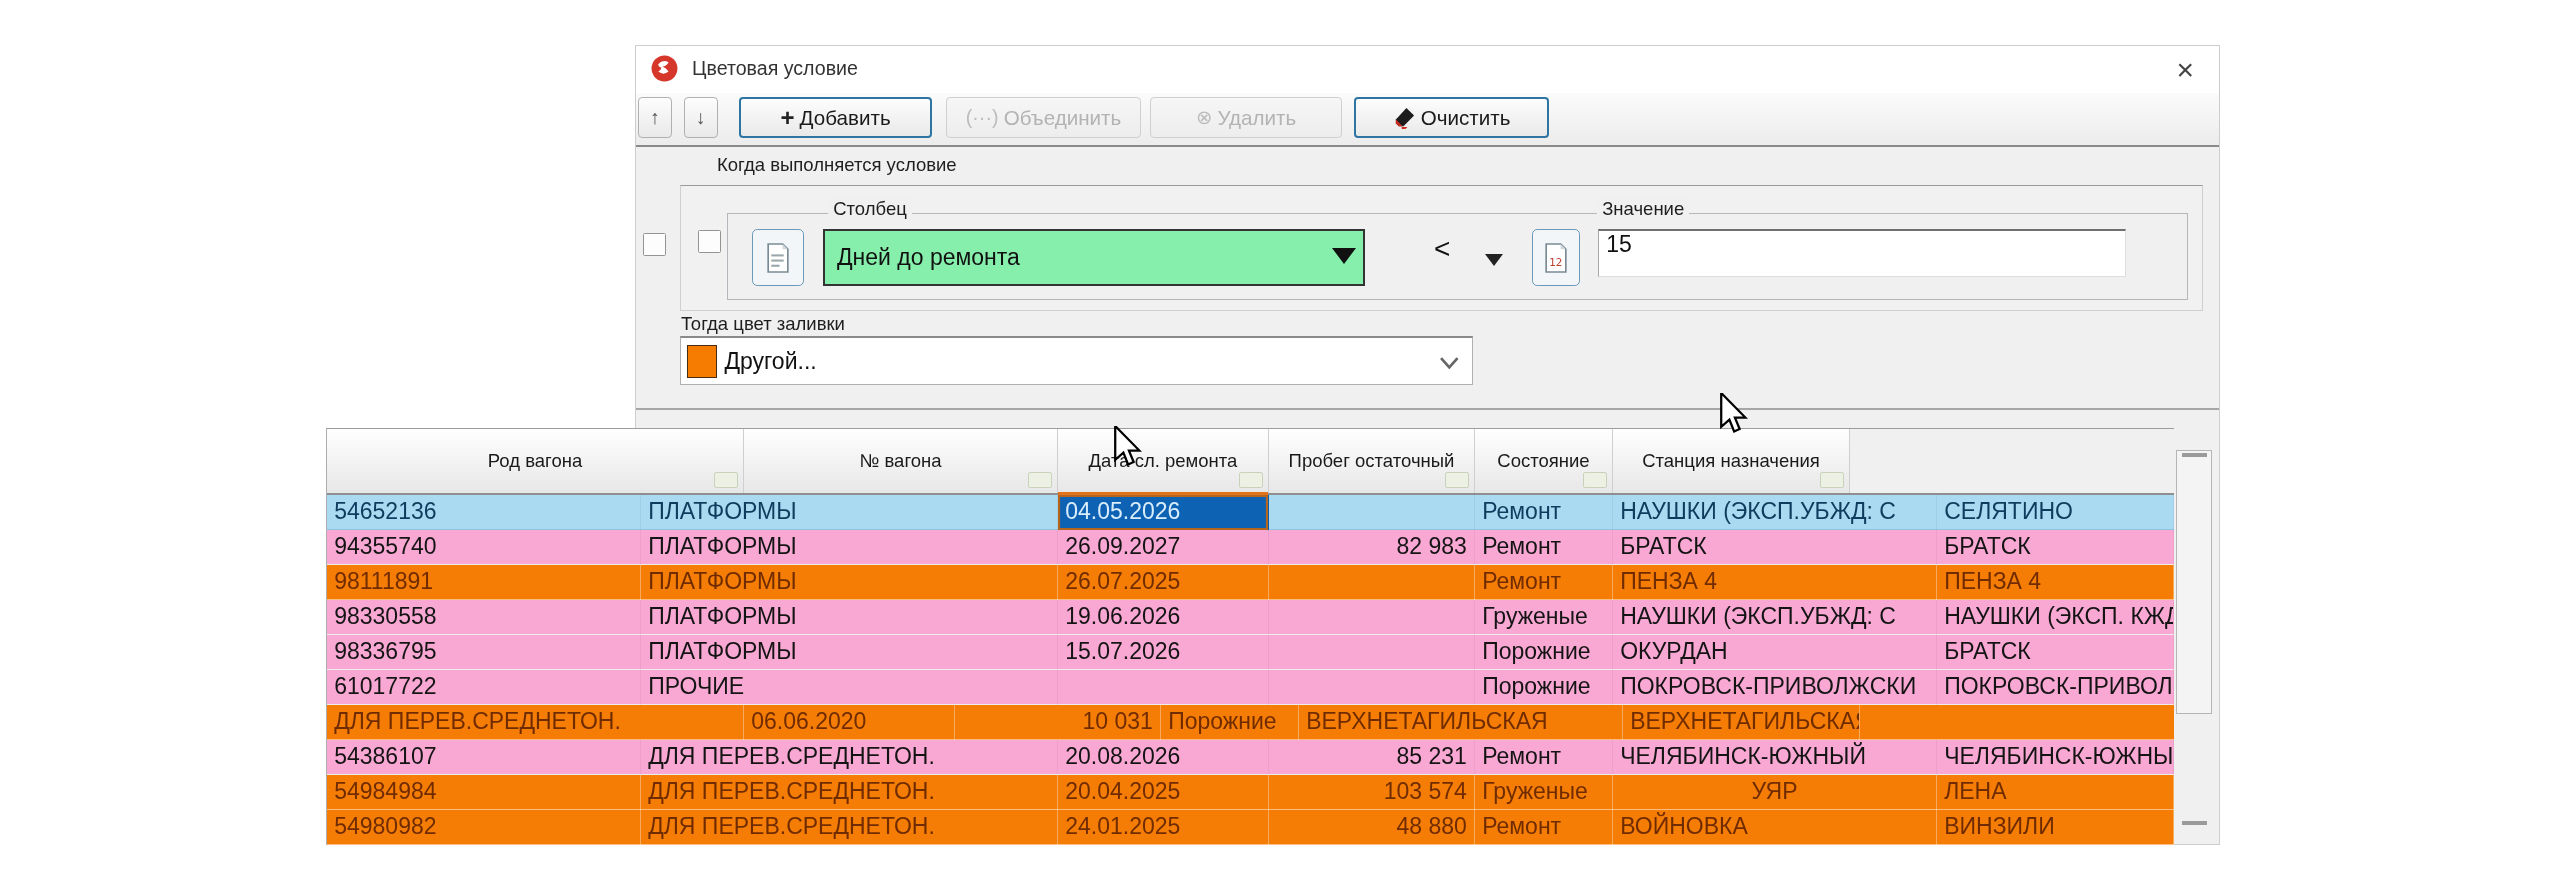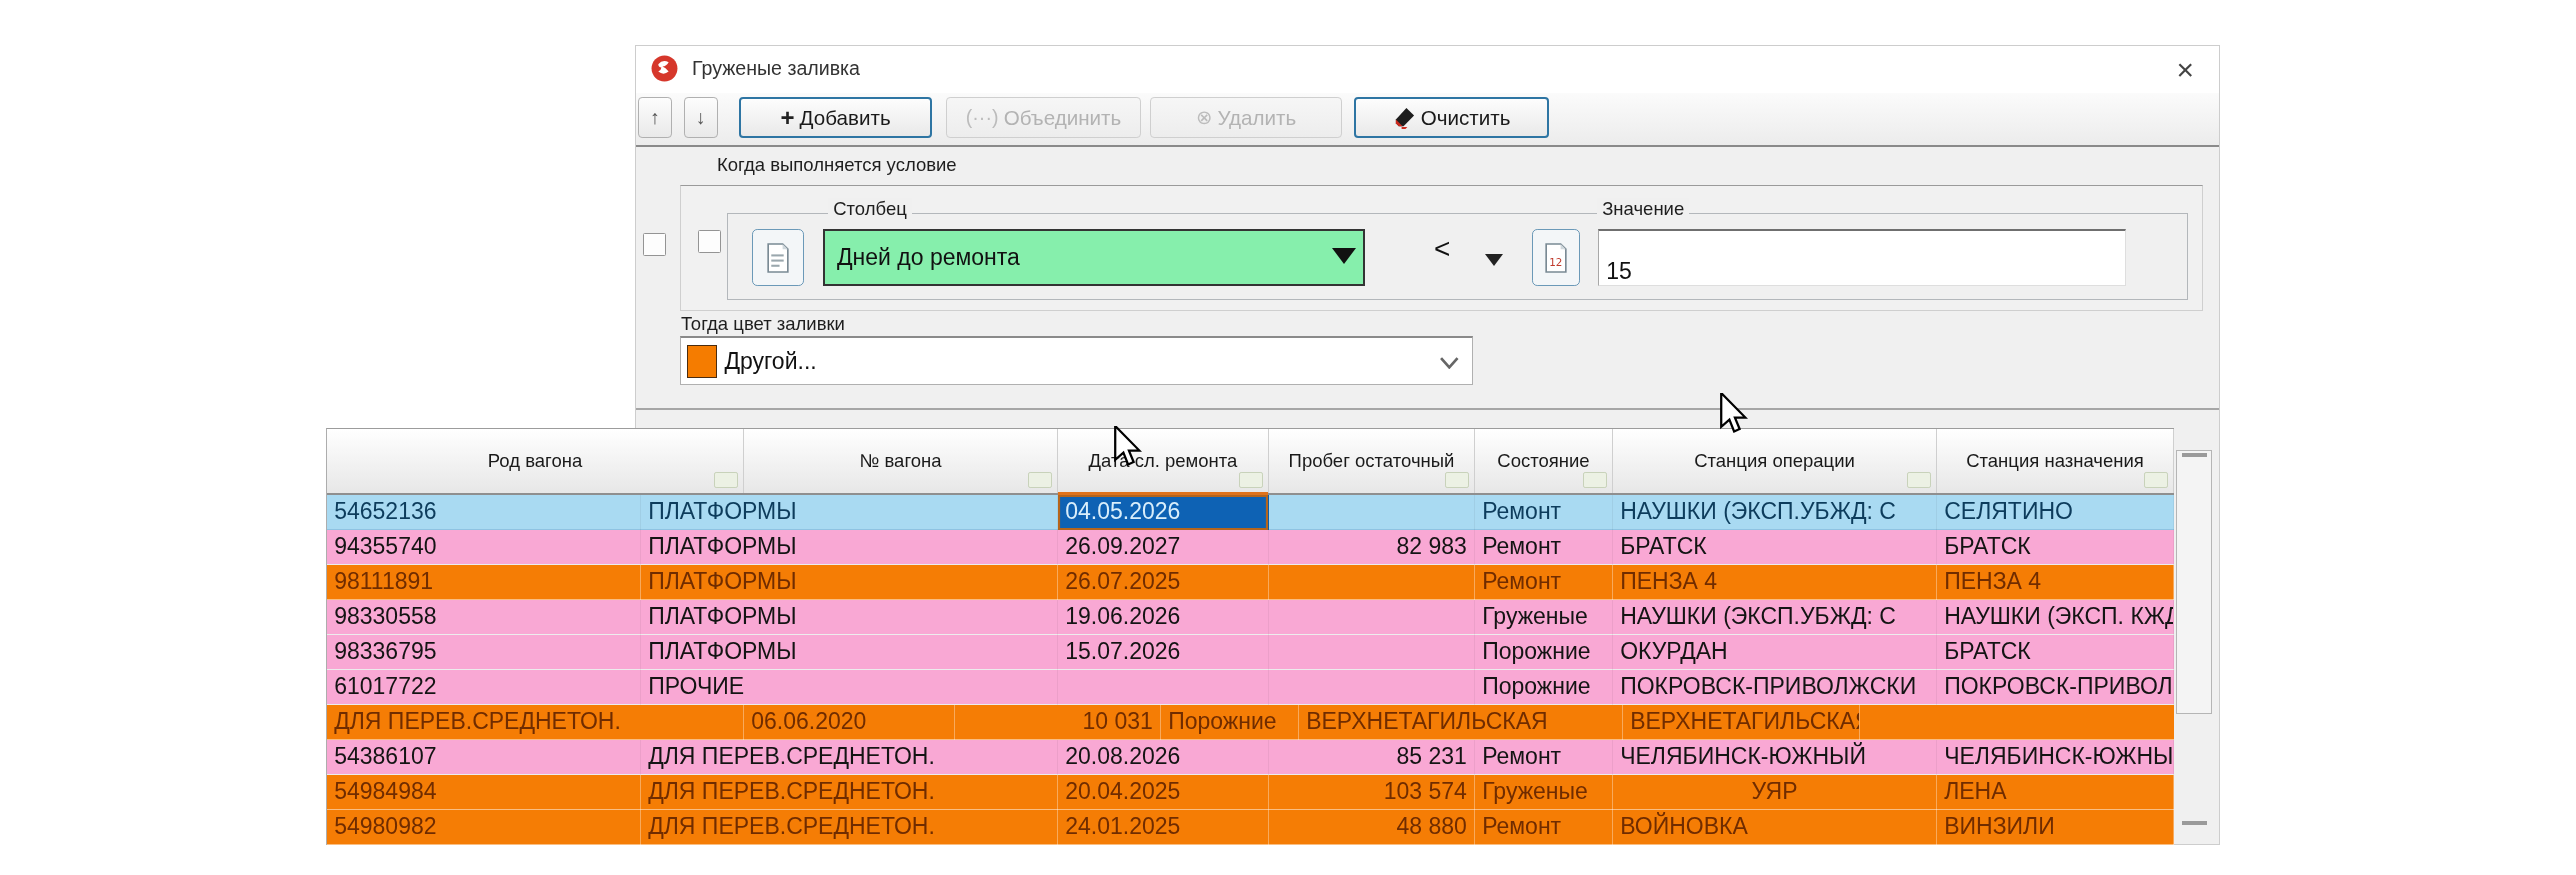--- a/index.html
+++ b/index.html
@@ -31,23 +31,23 @@
   .checkbox{position:absolute;width:23px;height:23px;background:#fdfdfd;border:1.5px solid #949494;box-sizing:border-box;border-radius:1.5px;}
   .cond-box{position:absolute;left:91px;top:167px;width:1461px;height:87px;border:1px solid #b3b7bb;box-sizing:border-box;background:#f0f0f0;}
   .field-label{position:absolute;font-size:18.5px;color:#1e1e1e;background:#f0f0f0;padding:0 5.2px;}
   .icon-btn{position:absolute;width:52px;height:57px;border:1.5px solid #6b99b8;border-radius:5.2px;background:#f3f6f8;
             display:flex;align-items:center;justify-content:center;box-sizing:border-box;}
   .combo{position:absolute;height:57px;background:#86efac;border:2.1px solid #333;box-sizing:border-box;
          display:flex;align-items:center;font-size:23px;color:#111;padding-left:12px;}
   .combo .arrow{position:absolute;right:7.2px;top:16.5px;width:0;height:0;border-left:12.4px solid transparent;border-right:12.4px solid transparent;border-top:16.5px solid #111;}
   .op-lt{position:absolute;font-size:28px;color:#111;}
   .op-drop{position:absolute;width:0;height:0;border-left:9.3px solid transparent;border-right:9.3px solid transparent;border-top:12.4px solid #222;}
-  .value-input{position:absolute;height:57px;background:#fff;box-sizing:border-box;
+  .value-input{position:absolute;height:48px;background:#fff;box-sizing:border-box;
                border-top:2.6px solid #6f6f6f;border-left:1.5px solid #a8a8a8;border-right:1.5px solid #dedede;border-bottom:1.5px solid #dedede;
-               font-size:23px;color:#111;display:flex;align-items:flex-end;padding-left:7.2px;}
+               font-size:23px;color:#111;display:flex;align-items:flex-start;padding-left:7.2px;}
   .fill-combo{position:absolute;left:44px;top:290px;width:793px;height:49px;background:#fff;box-sizing:border-box;
               border-top:2.1px solid #8a8a8a;border-left:1.5px solid #b0b0b0;border-right:1.5px solid #b0b0b0;border-bottom:1.5px solid #b0b0b0;
               display:flex;align-items:center;}
   .swatch{width:30px;height:33px;margin-left:6.2px;border:1.5px solid #4a2c10;box-sizing:border-box;}
   .fill-text{font-size:23px;color:#111;margin-left:7.2px;}
   .chevron{position:absolute;right:12.4px;top:17.5px;}
   .hsep{position:absolute;left:0;top:362px;width:1583px;height:1.5px;background:#a6a6a6;}
   .vscroll{position:absolute;left:1540px;top:404px;width:36px;height:264px;background:#f4f4f4;border:1px solid #b5b5b5;box-sizing:border-box;}
   .scrolldash{position:absolute;width:25px;height:4.1px;background:#9a9a9a;}
 
@@ -77,21 +77,21 @@
 
   <div class="dialog">
 
     <div class="titlebar">
       <span class="app-icon">
         <svg width="29" height="29" viewBox="0 0 28 28">
           <circle cx="14" cy="14" r="12.5" fill="#d6372b"></circle>
           <path d="M8 10 q4 -5 10 -2 q-2 4 -6 4 q3 1 6 5 q-5 4 -10 0 q3 -2 3 -4 q-3 0 -3 -3z" fill="#ffffff"></path>
         </svg>
       </span>
-      <span class="dlg-title">Груженые заливка</span>
+      <span class="dlg-title">Цветовая условие</span>
       <span class="close-btn">×</span>
     </div>
 
     <div class="toolbar">
       <div class="tbtn" style="left:2.1px;width:34px;">
           <span class="gicon">↑</span>
         </div>
       <div class="tbtn" style="left:48px;width:34px;">
           <span class="gicon">↓</span>
         </div>
@@ -196,24 +196,20 @@
           <span class="hfilter"></span>
         </div>
         <div class="hcell" style="width: 206px;">
           <span style="max-width: 175px;">Пробег остаточный</span>
           <span class="hfilter"></span>
         </div>
         <div class="hcell" style="width: 138px;">
           <span style="max-width: 107px;">Состояние</span>
           <span class="hfilter"></span>
         </div>
-        <div class="hcell" style="width: 324px;">
-          <span style="max-width: 293px;">Станция операции</span>
-          <span class="hfilter"></span>
-        </div>
         <div class="hcell" style="width: 237px;">
           <span style="max-width: 206px;">Станция назначения</span>
           <span class="hfilter"></span>
         </div>
       </div>
     <div class="tbody">
         <div class="trow selected">
           <div class="cell" style="width: 314px; text-align: left;">54652136</div>
           <div class="cell" style="width: 417px; text-align: left;">ПЛАТФОРМЫ</div>
           <div class="cell selcell" style="width: 211px; text-align: left;">04.05.2026</div>

